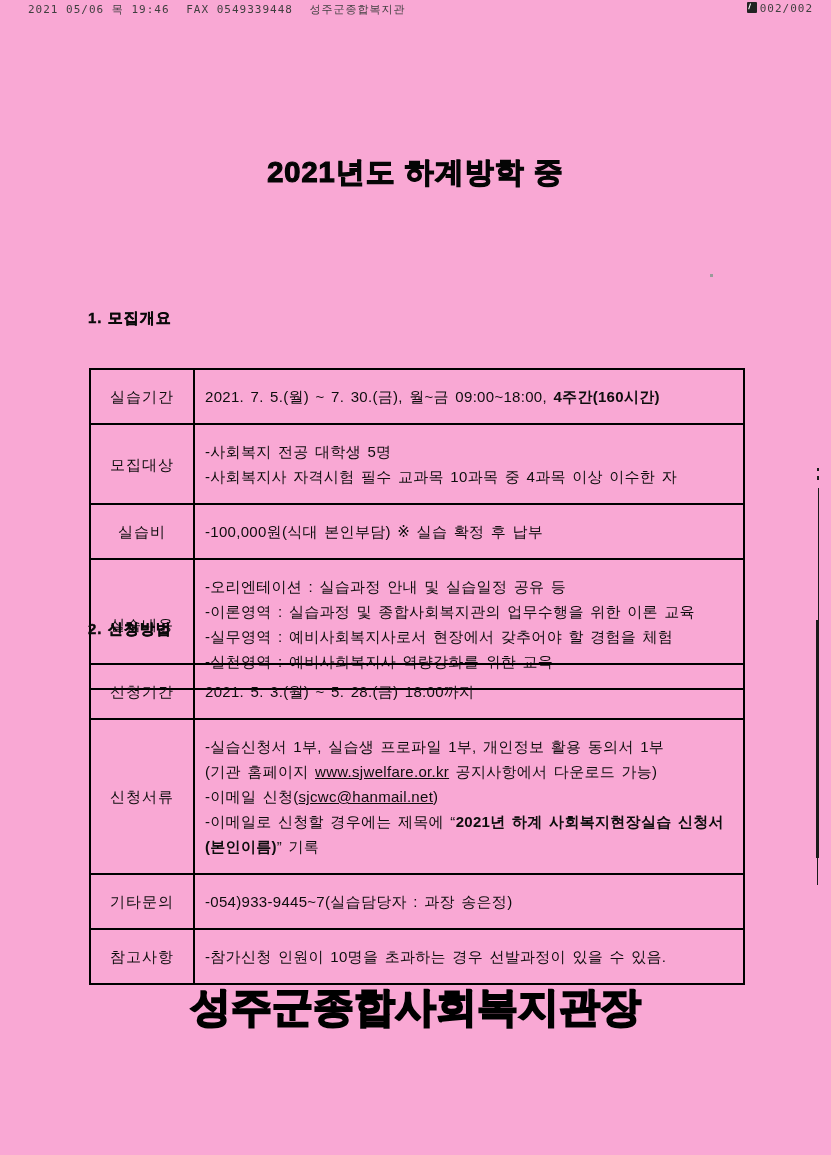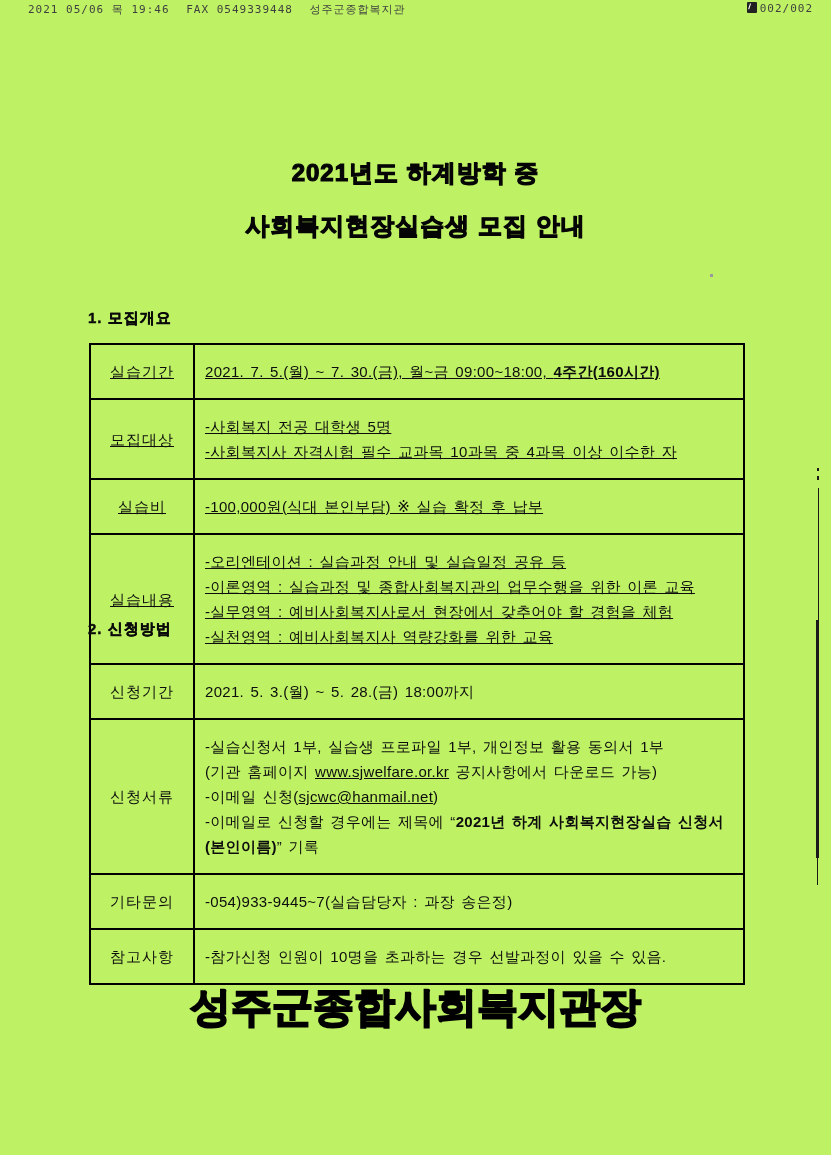--- a/index.html
+++ b/index.html
@@ -1,18 +1,18 @@
 <!DOCTYPE html>
 <html><head>
 <meta charset="utf-8">
 <style>
   html,body{margin:0;padding:0;background:#e8e8e8;}
   .page{
     position:relative;width:831px;height:1155px;margin:0 auto;
-    background:#bef264;overflow:hidden;color:#0d0d0d;
+    background:#f9a8d4;overflow:hidden;color:#0d0d0d;
     font-family:"Liberation Sans","DejaVu Sans",sans-serif;
   }
   
   .fax-header{
     position:absolute;top:2px;left:28px;right:18px;
     display:flex;justify-content:space-between;align-items:flex-start;
     font-family:"DejaVu Sans Mono","Liberation Mono",monospace;
     font-size:11px;color:#3f3f3f;white-space:nowrap;
   }
   .fax-left span{margin-right:10px;letter-spacing:1px;}
@@ -22,36 +22,36 @@
     display:inline-block;width:10px;height:11px;background:#222;
     position:relative;border-radius:1px;
   }
   .fax-page-icon::after{
     content:"";position:absolute;left:2px;top:2px;width:4px;height:6px;
     border-left:1px solid #fff;transform:rotate(18deg);
   }
   
   .doc-title{
     position:absolute;top:146px;left:0;width:100%;text-align:center;
-    font-weight:bold;font-size:24px;line-height:53px;letter-spacing:1px;
+    font-weight:bold;font-size:29px;line-height:53px;letter-spacing:1px;
     color:#050505;-webkit-text-stroke:1.2px #050505;
   }
   
   .sec-heading{
     position:absolute;left:88px;font-size:15px;font-weight:bold;
     letter-spacing:1px;color:#0a0a0a;-webkit-text-stroke:0.4px #0a0a0a;
   }
   .sec1-heading{top:309px;}
   .sec2-heading{top:620px;}
   
   table.doc-table{
     position:absolute;left:89px;width:656px;border-collapse:collapse;
     table-layout:fixed;font-size:15px;color:#0d0d0d;
   }
-  .table-1{top:343px;text-decoration:underline;}
+  .table-1{top:368px;}
   .table-2{top:663px;}
   .doc-table td{
     border:2px solid #000;padding:14px 10px;vertical-align:middle;
     letter-spacing:0.3px;word-spacing:2px;line-height:25px;
   }
   .doc-table td.label-cell{
     width:98px;text-align:center;padding:2px 2px;letter-spacing:1px;
   }
   .seg-bold{font-weight:bold;}
   .u{text-decoration:underline;}
@@ -83,21 +83,20 @@
       <span class="fax-sender">성주군종합복지관</span>
     </div>
     <div class="fax-right">
       <span class="fax-page-icon"></span>
       <span>002/002</span>
     </div>
   </div>
 
   <div class="doc-title">
     <div>2021년도 하계방학 중</div>
-    <div>사회복지현장실습생 모집 안내</div>
   </div>
 
   <div class="sec-heading sec1-heading">1. 모집개요</div>
 
   <table class="doc-table table-1">
     <tbody>
         <tr style="height:44px;">
       <td class="label-cell">실습기간</td>
       <td><span class="cell-line"><span>2021. 7. 5.(월) ~ 7. 30.(금), 월~금 09:00~18:00, </span><b class="seg-bold">4주간(160시간)</b></span></td>
     </tr>

